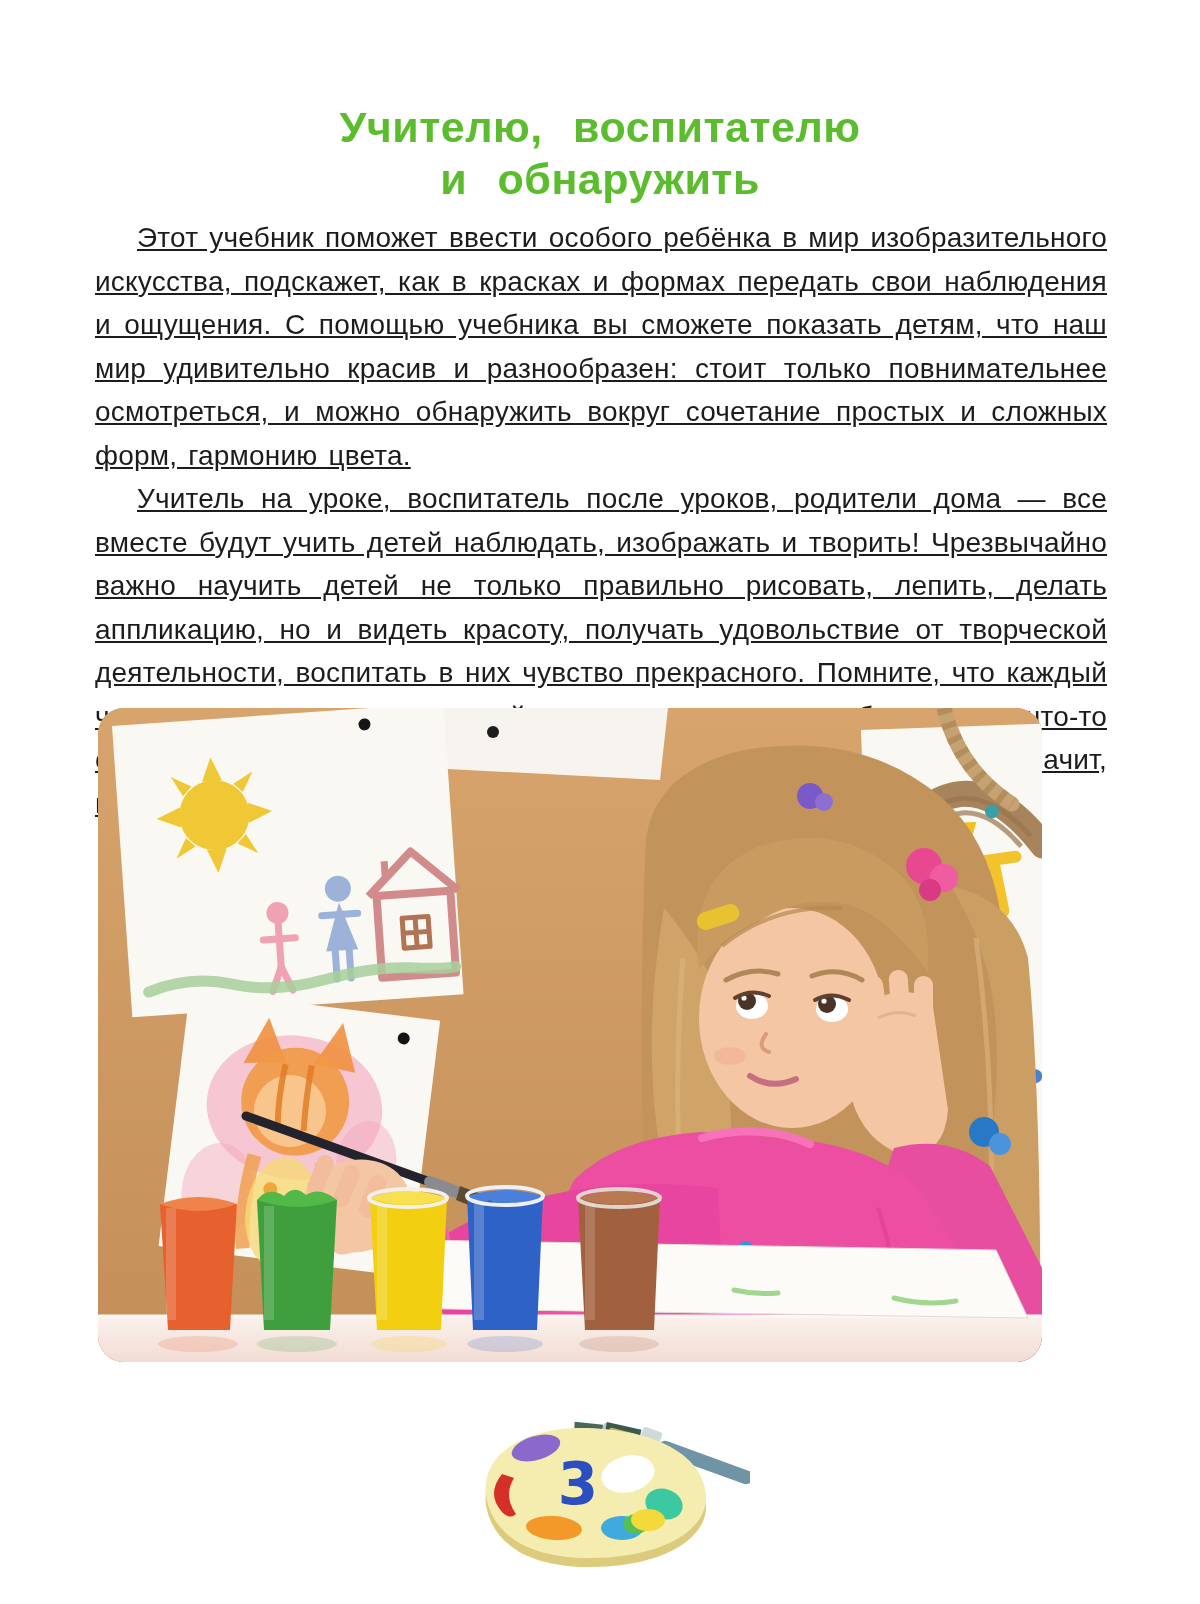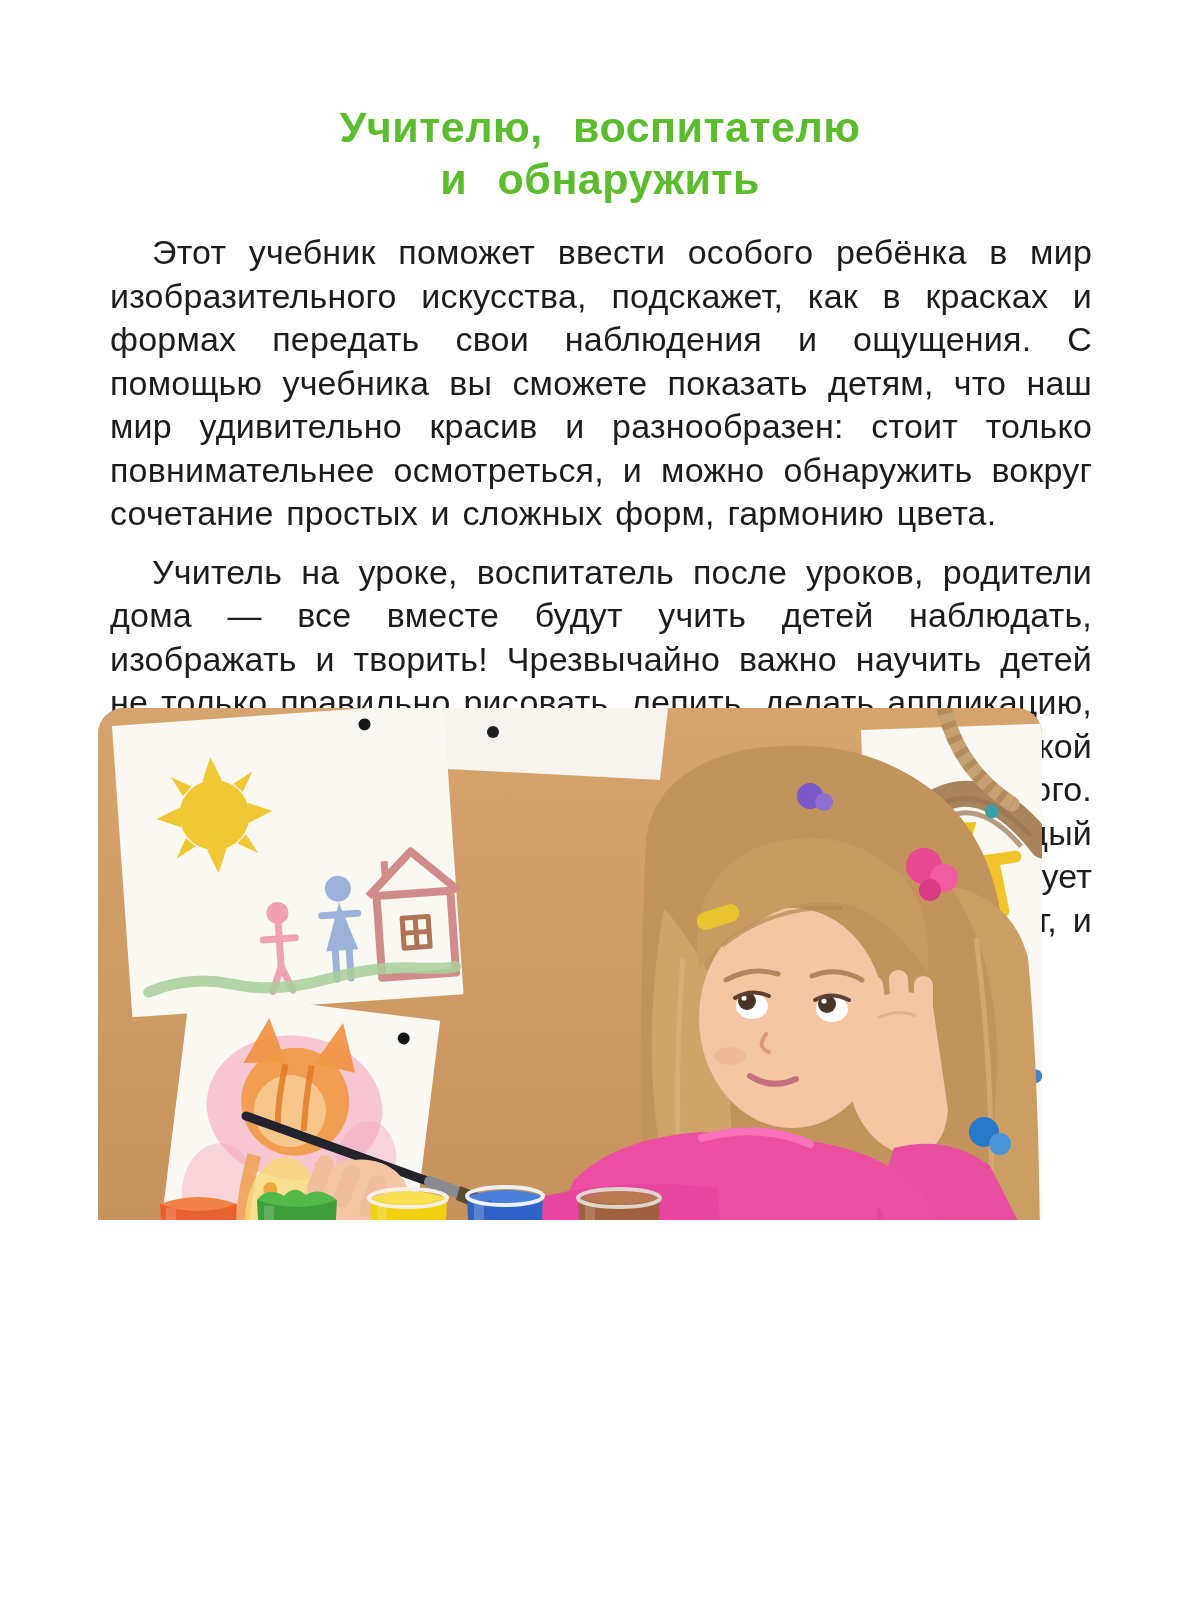--- a/index.html
+++ b/index.html
@@ -1,28 +1,28 @@
 <!DOCTYPE html>
 <html style="--title-green: #5bbd2e; --text-black: #1c1c1c; --page-number-blue: #2b4ec0; --cork-tan: #cf9a62; --sweater-pink: #ec4fa2; --paint-pot-orange: #e6612e; --paint-pot-green: #3f9f3c; --paint-pot-yellow: #f2cf10; --paint-pot-blue: #2f62c6; --paint-pot-brown: #a2613e; --palette-yellow: #f4edaf;"><head>
 <meta charset="utf-8">
 <style>
   html,body{margin:0;padding:0;background:#ffffff;}
   .page{
-    position:relative;width:1200px;height:1220px;margin:0 auto;background:#ffffff;
+    position:relative;width:1200px;height:1604px;margin:0 auto;background:#ffffff;
     overflow:hidden;font-family:"Liberation Sans",sans-serif;
   }
   .title{
     position:absolute;top:102px;left:0;width:100%;text-align:center;
     color:var(--title-green,#5bbd2e);font-weight:bold;font-size:43px;line-height:1.2;
     word-spacing:18px;letter-spacing:0.5px;
   }
   .bodytext{position:absolute;top:216px;left:95px;width:1012px;}
   .bodytext p{
-    margin:15px;font-size:34px;line-height:43.5px;color:var(--text-black,#1c1c1c);
-    text-align:justify;text-indent:42px;letter-spacing:0.2px;word-spacing:3px;
+    margin:0;font-size:28px;line-height:43.5px;color:var(--text-black,#1c1c1c);
+    text-align:justify;text-indent:42px;letter-spacing:0.2px;word-spacing:3px;text-decoration:underline;
   }
   .photo{
     position:absolute;top:708px;left:98px;width:944px;height:654px;
     border-radius:26px;overflow:hidden;background:#cf9a62;
   }
   .photo svg{display:block;width:944px;height:654px;}
   .footer{position:absolute;top:1392px;left:0;width:100%;display:flex;justify-content:center;}
   .palette-wrap{position:relative;width:300px;height:185px;}
   .palette-wrap svg{display:block;width:300px;height:185px;}
   .page-number{

